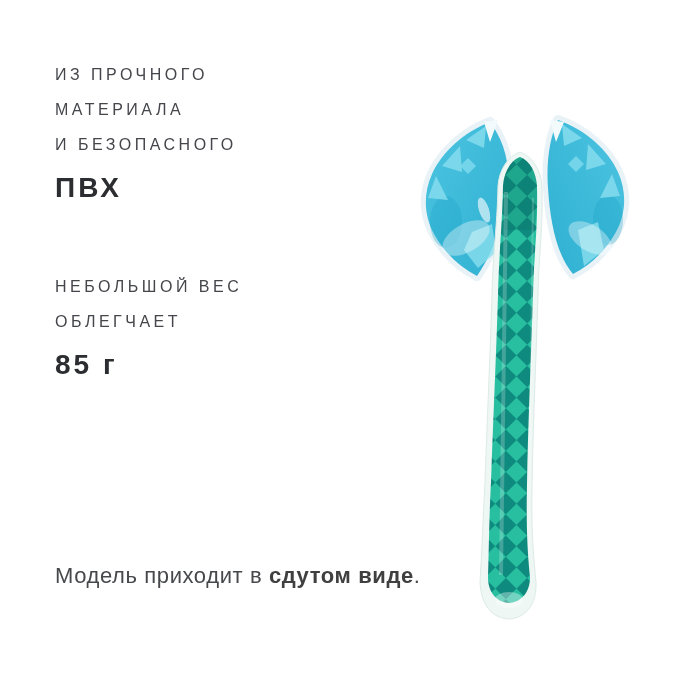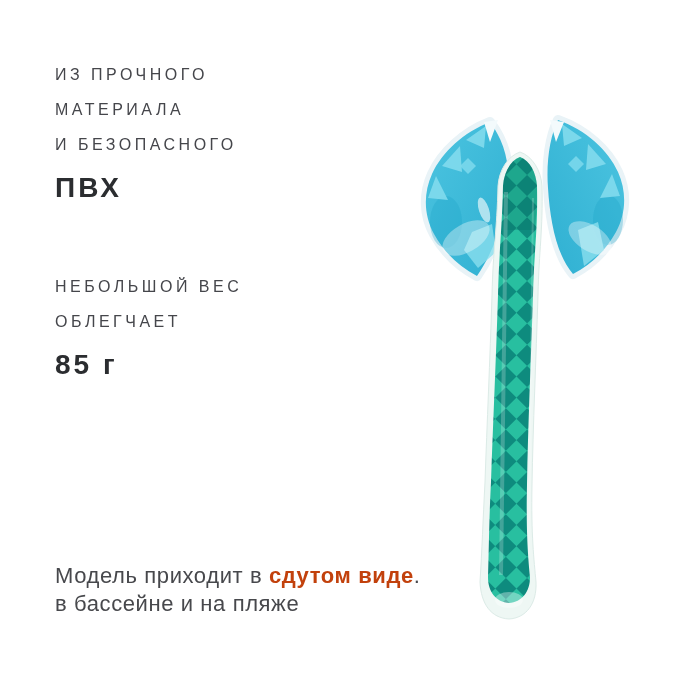--- a/index.html
+++ b/index.html
@@ -16,21 +16,21 @@
     font-size:28px;line-height:34px;letter-spacing:3px;
     color:#2b2d30;font-weight:bold;margin-top:9px;white-space:nowrap;
   }
   .block-material{top:57px;}
   .block-weight{top:249px;margin-top:20px;}
   .block-note{top:562px;}
   .note-line{
     font-size:22px;line-height:28px;letter-spacing:0.6px;
     color:#47484c;font-weight:400;white-space:nowrap;
   }
-  .note-line b{color:#c2410c;}
+  .note-line b{color:#404040;}
   .product-svg{position:absolute;left:380px;top:80px;width:320px;height:560px;}
 </style>
 </head>
 <body>
 
 <div class="canvas">
 
   <div class="text-block block-material">
     <div class="upper-line">ИЗ ПРОЧНОГО</div>
     <div class="upper-line">МАТЕРИАЛА</div>
@@ -39,21 +39,20 @@
   </div>
 
   <div class="text-block block-weight">
     <div class="upper-line">НЕБОЛЬШОЙ ВЕС</div>
     <div class="upper-line">ОБЛЕГЧАЕТ</div>
     <div class="big-value">85 г</div>
   </div>
 
   <div class="text-block block-note">
     <div class="note-line"><span>Модель приходит в </span><b>сдутом виде</b><span>.</span></div>
-    <div class="note-line">в бассейне и на пляже</div>
   </div>
 
   <svg class="product-svg" viewBox="0 0 320 560">
     <defs>
       <pattern id="diam" width="30" height="30" patternUnits="userSpaceOnUse" patternTransform="rotate(45 140 300)">
         <rect width="30" height="30" fill="#28bfa0"></rect>
         <rect width="15" height="15" fill="#0e8b7e"></rect>
         <rect x="15" y="15" width="15" height="15" fill="#0e8b7e"></rect>
       </pattern>
       <linearGradient id="bladeL" x1="0" y1="0" x2="1" y2="1">

